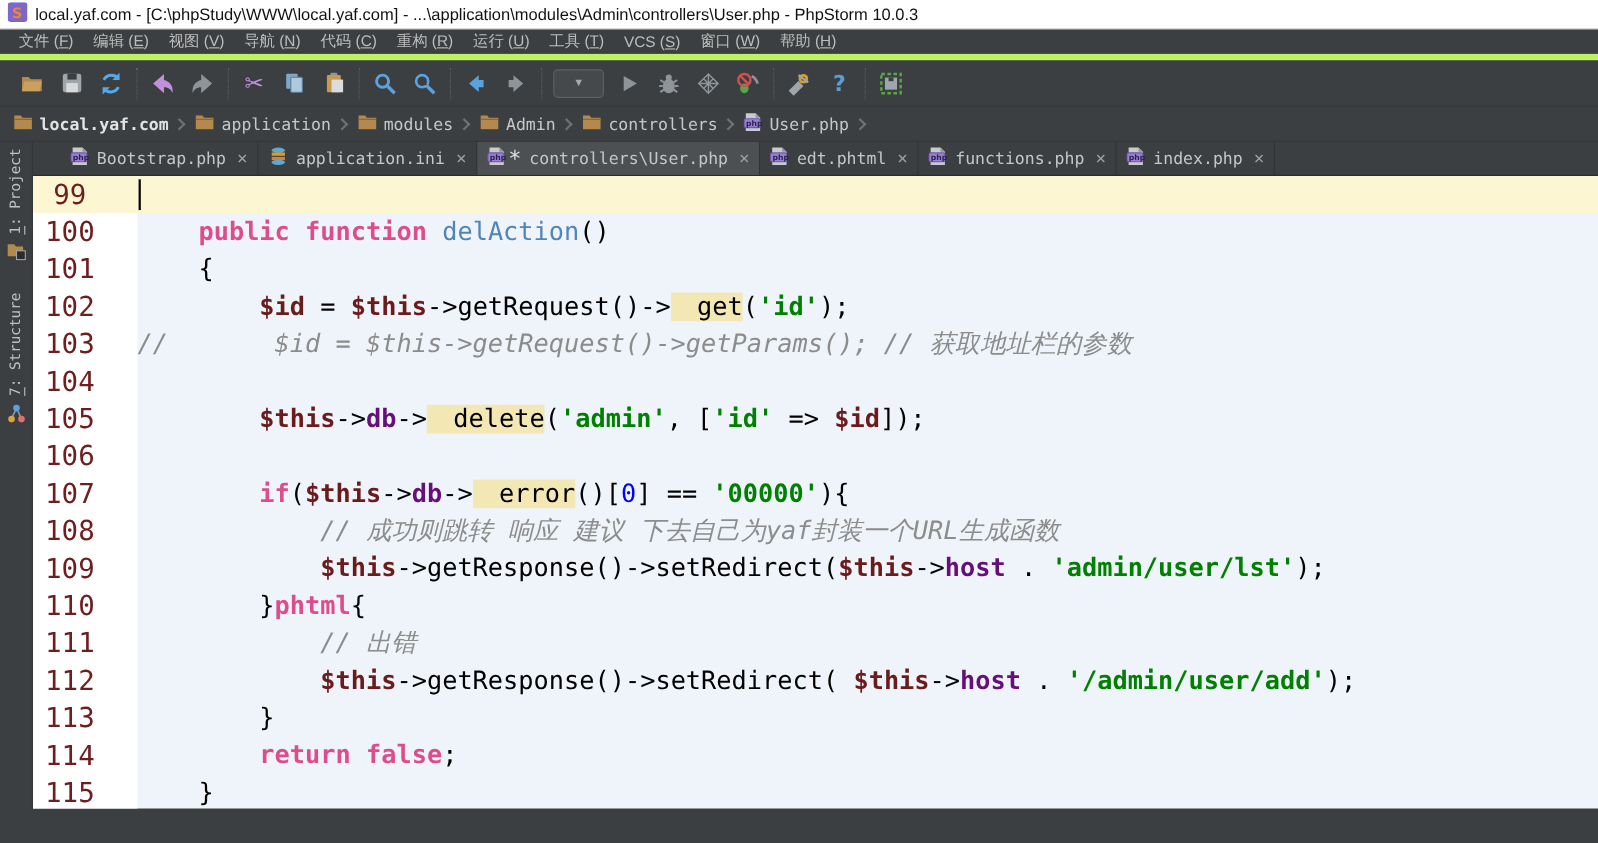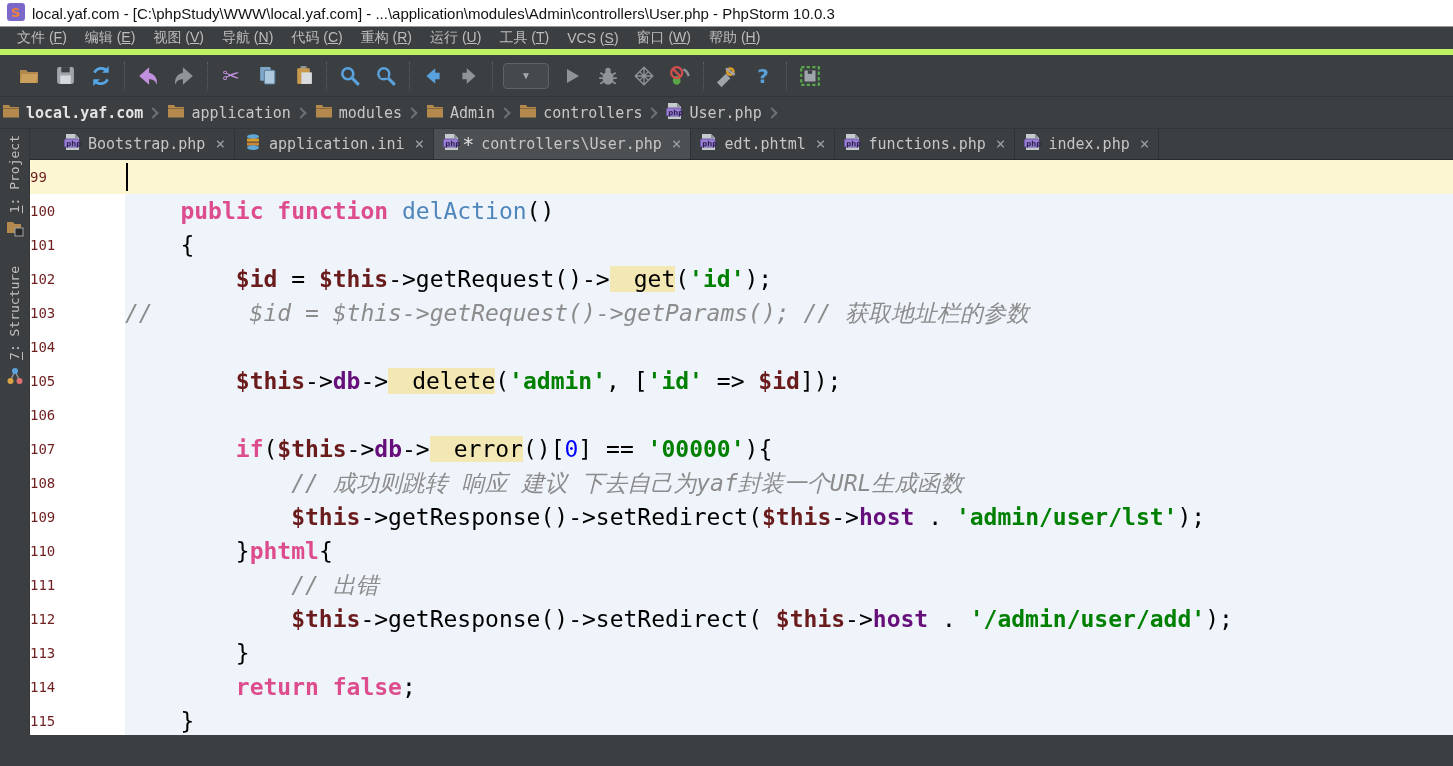--- a/index.html
+++ b/index.html
@@ -22,21 +22,21 @@
     display:flex; align-items:center; padding-left:6px; }
   .tool-group { display:flex; align-items:center; gap:10px; padding:0 10px; }
   .tool-sep { align-self:center; height:28px; border-left:1px dotted #5c6063; }
   .tool-btn { width:26px; height:26px; display:flex; align-items:center; justify-content:center; }
   .dropdown { width:46px; height:26px; background:#45494b; border:1px solid #5e6264;
     border-radius:4px; display:flex; align-items:center; justify-content:center;
     color:#a3a9ad; font-size:10px; }
 
   
   .navbar { height:32px; background:#3c3f41; border-bottom:1px solid #333638;
-    display:flex; align-items:center; 
+    display:flex; align-items:center; padding-left:10px;
     font-family:"DejaVu Sans Mono", monospace; font-size:15px; color:#c7c7c7; }
   .crumb { display:flex; align-items:center; gap:6px; padding:0 2px; }
   .crumb.bold { font-weight:bold; color:#e3e3e3; }
   .crumb-sep { width:8px; height:8px; border-top:2px solid #6d7174; border-right:2px solid #6d7174;
     transform:rotate(45deg); margin:0 8px 0 4px; flex:0 0 auto; }
 
   
   .main { display:flex; height:606px; }
   .stripe { width:30px; background:#3c3f41; border-right:1px solid #333638;
     display:flex; flex-direction:column; align-items:center; padding-top:6px; gap:26px; }
@@ -57,22 +57,22 @@
   .tab.active { background:#4c5052; }
   .tab-close { color:#9aa0a3; font-size:16px; line-height:1; margin-left:3px; }
   .tab-modified { color:#e0e0e0; font-size:20px; margin-left:-5px; }
 
   
   .editor { flex:1; position:relative; overflow:hidden;
     background:linear-gradient(to right, #ffffff 95px, #eff4fb 95px);
     font-family:"DejaVu Sans Mono", monospace; }
   .row { display:flex; height:34px; position:relative; }
   .row.caret-line { background:#fcf6d3; }
-  .ln { width:95px; min-width:95px; text-align:left; padding-right:28px;
-    font-size:14px; line-height:34px; color:#6e1e1e; background:#ffffff; }
+  .ln { width:95px; min-width:95px; text-align:center; padding-right:28px;
+    font-size:25px; line-height:34px; color:#6e1e1e; background:#ffffff; }
   .row.caret-line .ln { background:transparent; }
   .code { font-size:23px; line-height:34px; white-space:pre; color:#000;text-align:center; }
   .kw { color:#dd4d8e; font-weight:bold; }
   .fn { color:#4e86bb; }
   .var { color:#6a1b1b;font-weight:bold; }
   .str { color:#008000; font-weight:bold; }
   .num { color:#0000ff; }
   .field { color:#660e7a; font-weight:bold; }
   .cmt { color:#8c8c8c; font-style:italic; }
   .hl { background:#f3e7b3;padding-left:24px; }

